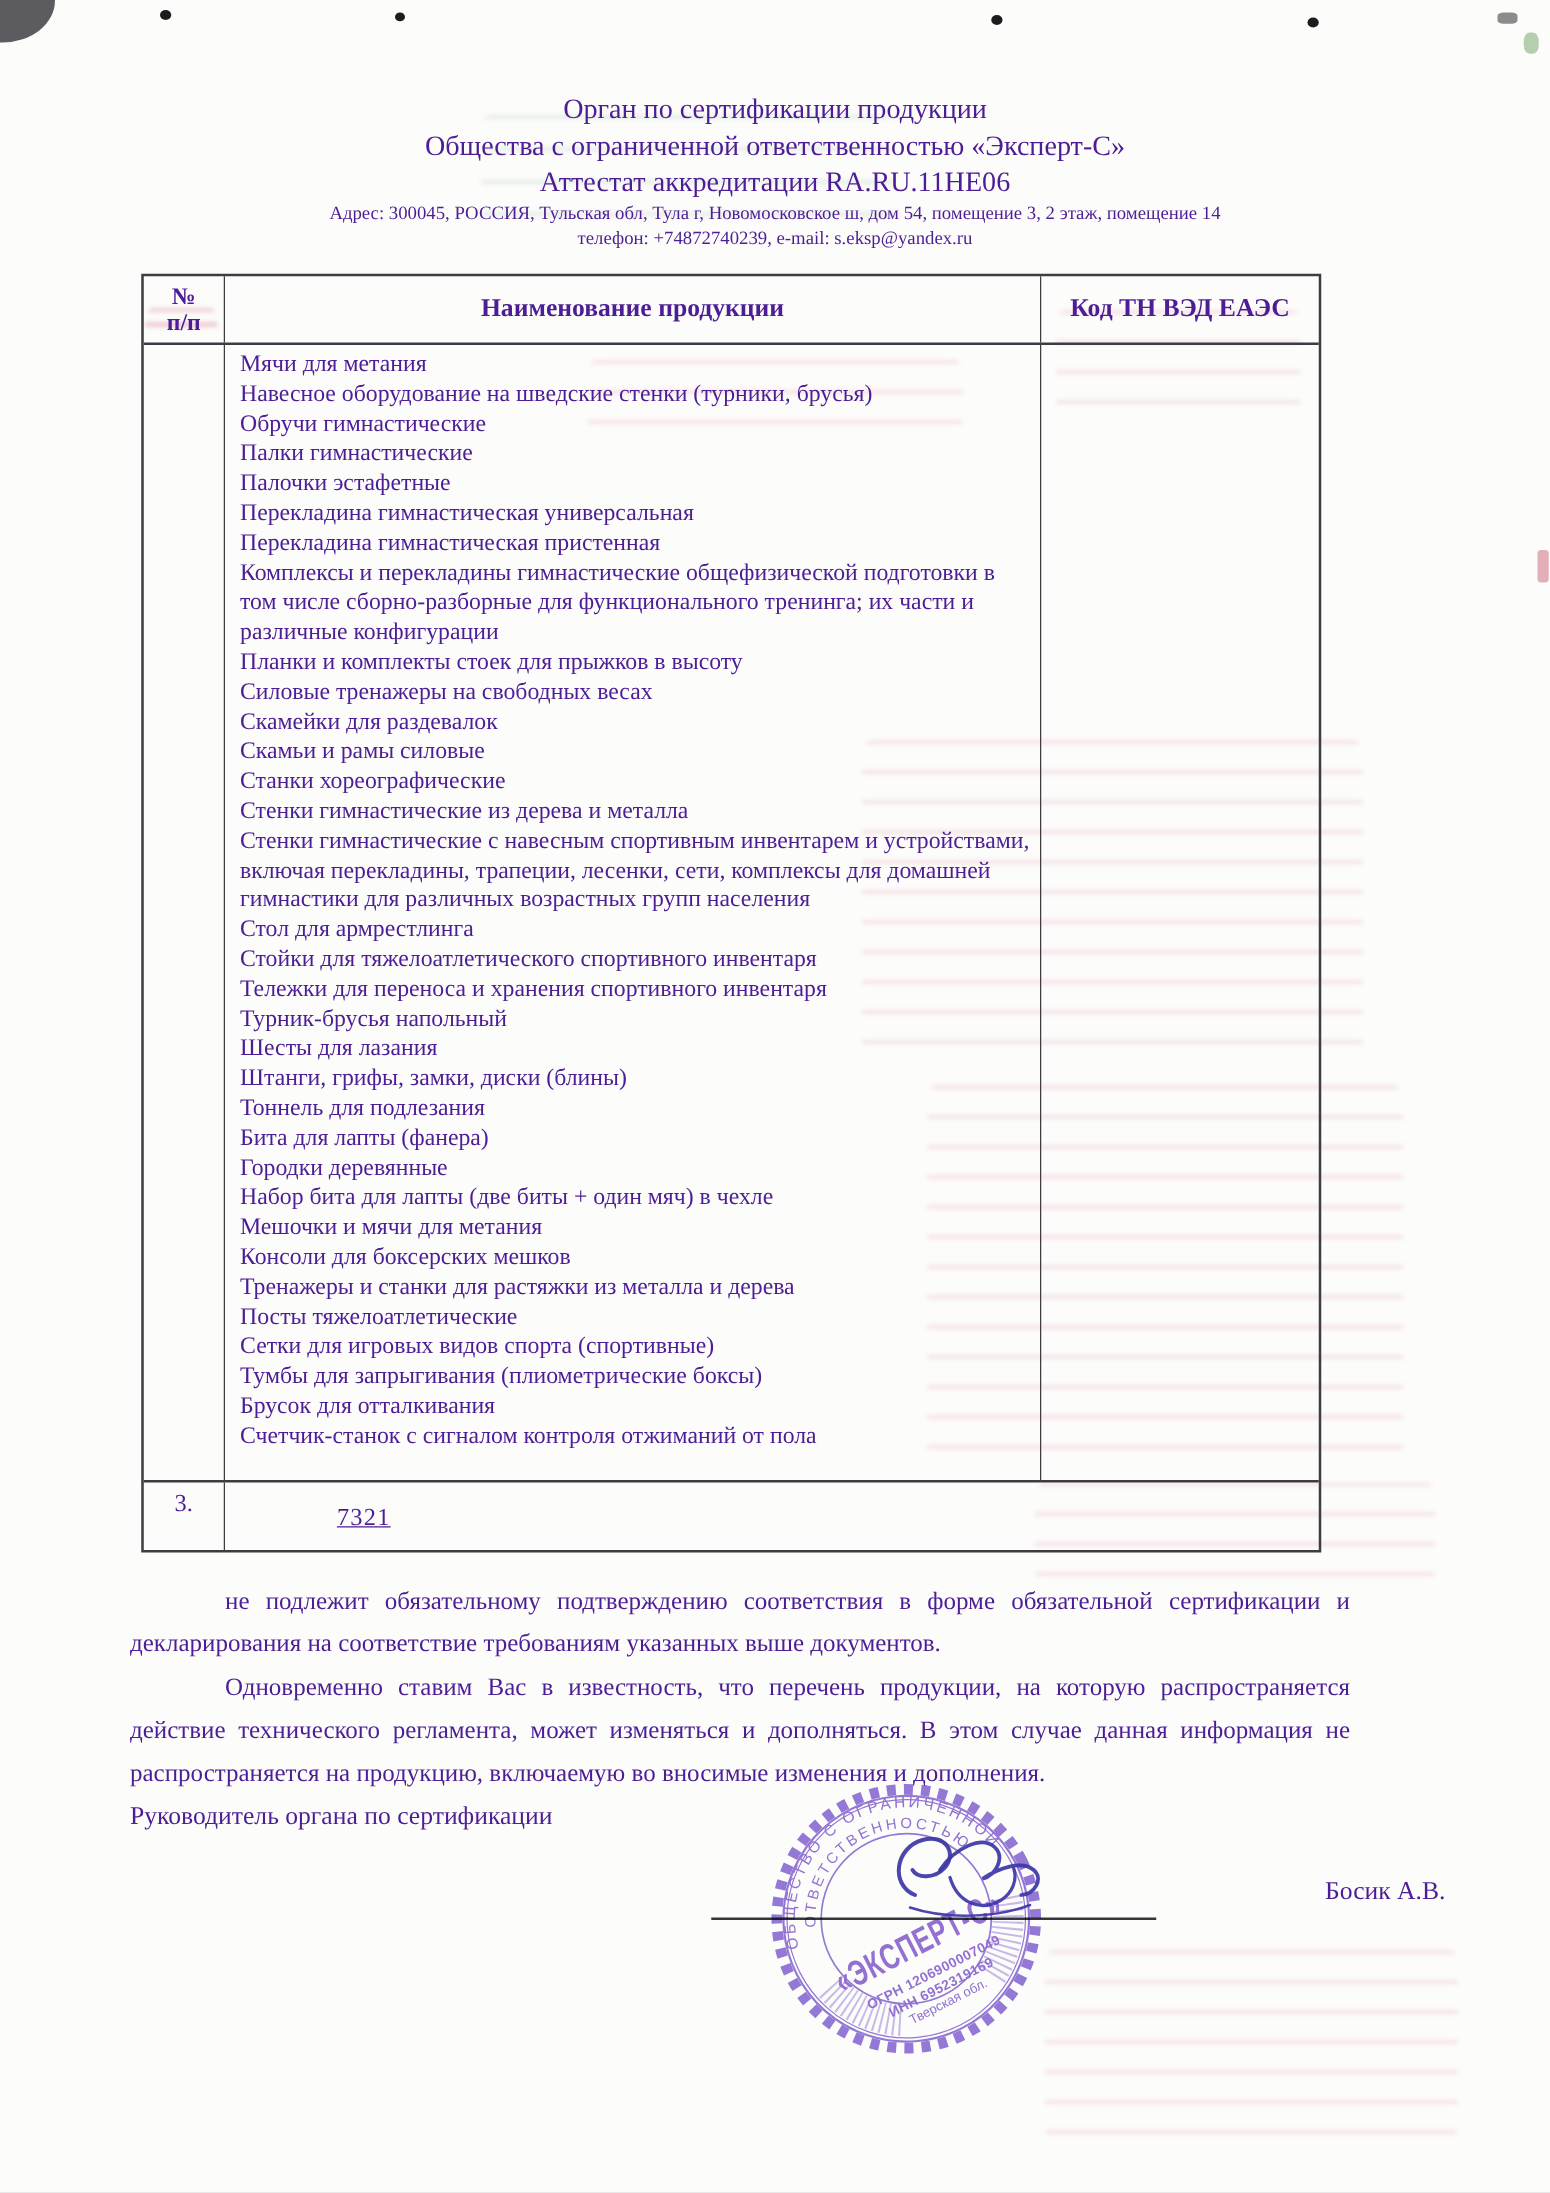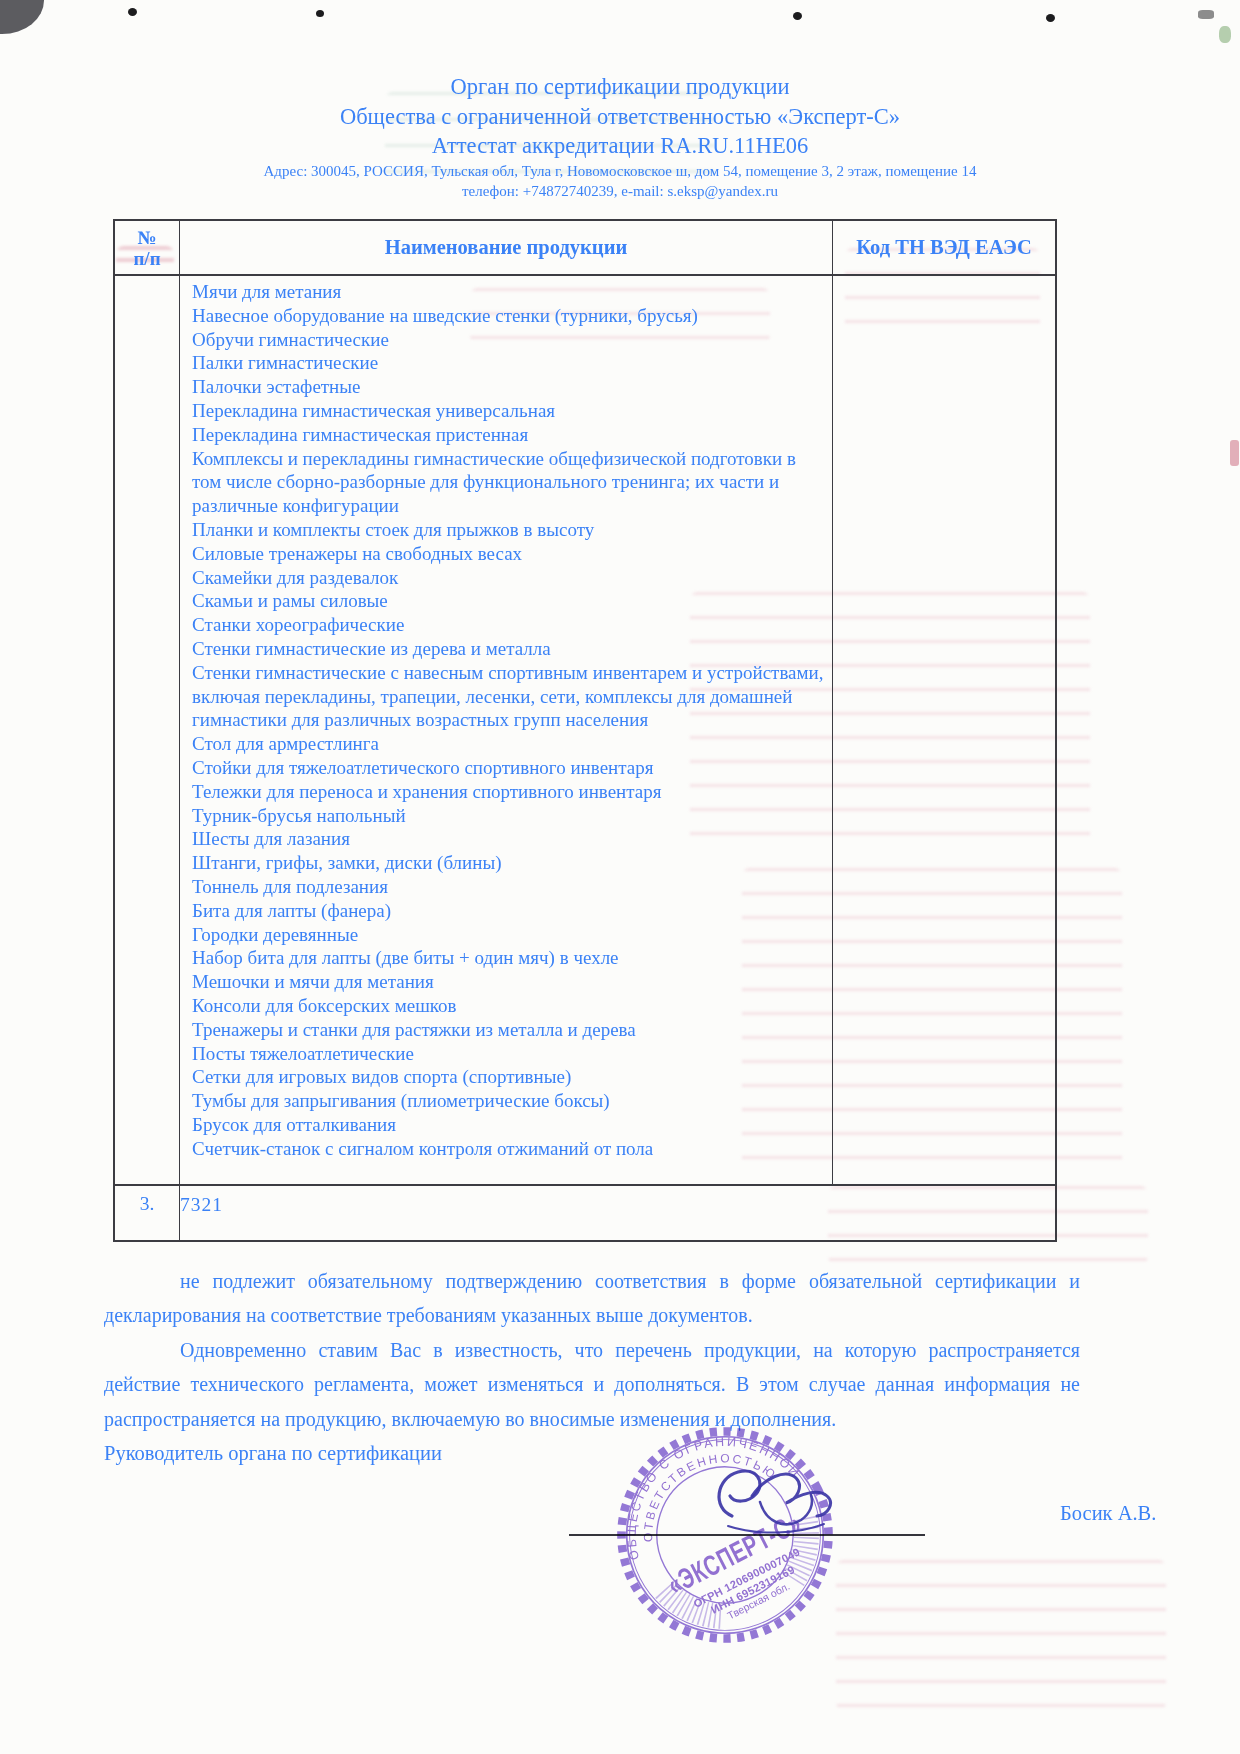--- a/index.html
+++ b/index.html
@@ -1,20 +1,20 @@
 <!DOCTYPE html>
 <html lang="ru"><head>
 <meta charset="utf-8">
 <title>Scan</title>
 <style>
   html,body{margin:0;padding:0;background:#d9d9d9;}
   .page{
     position:relative;width:1240px;height:1754px;margin:0 auto;
     background:#fcfcfa;overflow:hidden;
-    font-family:"Liberation Serif",serif;color:#3b82f6;
+    font-family:"Liberation Serif",serif;color:#4c1d95;
   }
   
   .doc-header{position:absolute;left:0;right:0;top:72px;text-align:center;z-index:2;}
   .h-line{font-size:22.5px;line-height:29.5px;}
   .h-sub{font-size:15px;line-height:20px;}
   
   .ptable{
     position:absolute;left:113px;top:219px;width:944px;z-index:2;
     border:2px solid #3c3c42;display:flex;flex-direction:column;box-sizing:border-box;
   }
@@ -25,21 +25,21 @@
   .thead{border-bottom:2px solid #3c3c42;height:53px;}
   .th{display:flex;align-items:center;justify-content:center;font-weight:bold;}
   .th-num{flex-direction:column;font-size:19px;line-height:21px;}
   .th-name,.th-code{font-size:20.5px;}
   .products-row{height:908px;}
   .products{padding:4px 8px 12px 12px;font-size:19px;line-height:23.8px;}
   .product-line{white-space:normal;}
   .last-row{border-top:2px solid #3c3c42;height:54px;}
   .cell-num{font-size:19.5px;text-align:center;padding-top:7px;}
   .cell-name{font-size:19px;padding:7px 0 0 12px;}
-  .cell-code{font-size:19.5px;padding-top:8px;letter-spacing:1px;}
+  .cell-code{font-size:19.5px;text-align:center;padding-top:18px;letter-spacing:1px;text-decoration:underline;}
   
   .paragraphs{position:absolute;left:104px;top:1264px;width:976px;z-index:2;
     font-size:20px;line-height:34.4px;text-align:justify;}
   .paragraphs p{margin:0;text-indent:76px;}
   
   .sig-label{position:absolute;left:104px;top:1442px;font-size:20.5px;z-index:2;text-align:center;}
   .sig-name{position:absolute;left:1060px;top:1502px;font-size:20.5px;z-index:2;}
   .sig-line{position:absolute;left:569px;top:1534px;width:356px;height:0;
     border-top:2px solid #35353c;z-index:4;}
   

